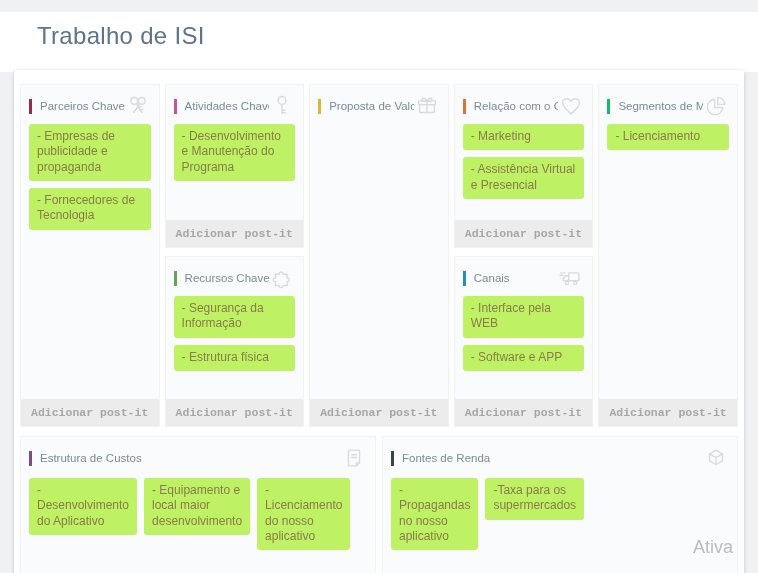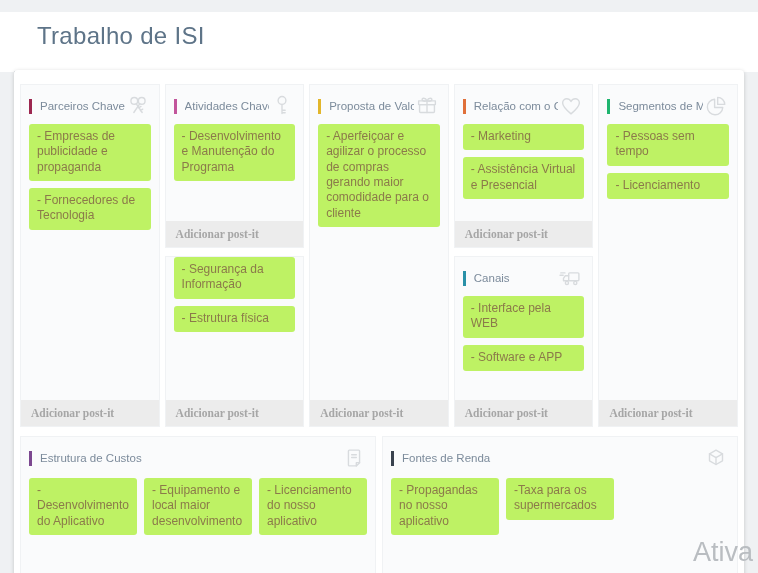--- a/index.html
+++ b/index.html
@@ -38,32 +38,32 @@
   .postit {
     background:#bef264; border-radius:3px;
     margin:0 8px 7px 8px; padding:5px 8px 6px 8px;
     font-size:12px; line-height:1.28; color:#8b7a4a;
     cursor:pointer;
   }
   .add-btn {
     margin-top:auto; width:100%;
     background:#ececec; border:none; cursor:pointer;
     text-align:left; padding:7px 10px;
-    font-family:Liberation Serif, serif; font-size:11.5px; font-weight:bold; color:#a6a6a6;
+    font-family:Liberation Mono, monospace; font-size:11.5px; font-weight:bold; color:#a6a6a6;
   }
   .bottom-row { display:flex; gap:6px; margin-top:9px; height:170px; }
   .bottom-panel { flex:1 1 0; background:#fafbfc; border:1px solid #f0f2f4; min-width:0; }
   .postit-grid {
-    display:grid; grid-template-columns:1fr 1fr 1fr; gap:7px;
+    display:grid; grid-template-columns:1fr 1fr 1fr 1fr; gap:7px;
     padding:2px 8px 0 8px; align-items:start;
   }
   .postit-grid .postit { margin:0; }
   .watermark {
     position:absolute; left:693px; top:537px;
-    font-size:27px; color:#b9bdc1; white-space:nowrap;
+    font-size:18px; color:#b9bdc1; white-space:nowrap;
   }
 </style>
 </head>
 <body>
 
 <div class="topbar">
   <div class="topbar-inner">
     <h1 class="page-title">Trabalho de ISI</h1>
   </div>
 </div>
@@ -100,20 +100,29 @@
             <svg viewBox="0 0 28 28">
                 <circle cx="14" cy="8" r="4.2"></circle>
                 <path d="M14 12.2 V22 M14 18.5 h3.4 M14 21.3 h3.4"></path>
               </svg>
           </span>
         </div>
         <div class="postit">- Desenvolvimento e Manutenção do Programa</div>
         <button class="add-btn">Adicionar post-it</button>
       </div>
       <div class="panel">
+        <div class="panel-head">
+          <div class="accent" style="background: rgb(99, 169, 76);"></div>
+          <span class="head-label">Recursos Chave</span>
+          <span class="head-icon">
+            <svg viewBox="0 0 28 28">
+                <path d="M7 10 h4 c-.5-3.2 4.5-3.2 4 0 h4.5 v4 c3.2-.5 3.2 4.5 0 4 V22 h-4.5 c.5 3.2 -4.5 3.2 -4 0 H7 v-4 c-3.2 .5 -3.2 -4.5 0 -4 z"></path>
+              </svg>
+          </span>
+        </div>
         <div class="postit">- Segurança da Informação</div>
         <div class="postit">- Estrutura física</div>
         <button class="add-btn">Adicionar post-it</button>
       </div>
     </div>
 
     <div class="col">
       <div class="panel">
         <div class="panel-head">
           <div class="accent" style="background: rgb(226, 182, 43);"></div>
@@ -121,21 +130,20 @@
           <span class="head-icon">
             <svg viewBox="0 0 28 28">
                 <rect x="6" y="12.5" width="16" height="8.5" rx="1"></rect>
                 <rect x="5" y="8.5" width="18" height="4"></rect>
                 <path d="M14 8.5 V21"></path>
                 <path d="M14 8.5 c-1.6-4 -6.2-3.4 -5.1-.9 c.7 1.6 3.1 1.4 5.1 .9 z"></path>
                 <path d="M14 8.5 c1.6-4 6.2-3.4 5.1-.9 c-.7 1.6 -3.1 1.4 -5.1 .9 z"></path>
               </svg>
           </span>
         </div>
-        <div class="postit">- Aperfeiçoar e agilizar o processo de compras gerando maior comodidade para o cliente</div>
         <button class="add-btn">Adicionar post-it</button>
       </div>
     </div>
 
     <div class="col">
       <div class="panel fixed">
         <div class="panel-head">
           <div class="accent" style="background: rgb(224, 112, 58);"></div>
           <span class="head-label">Relação com o Cliente</span>
           <span class="head-icon">
@@ -173,21 +181,20 @@
         <div class="panel-head">
           <div class="accent" style="background: rgb(31, 181, 111);"></div>
           <span class="head-label">Segmentos de Mercado</span>
           <span class="head-icon">
             <svg viewBox="0 0 28 28">
                 <path d="M12.5 6.8 a8.3 8.3 0 1 0 8.8 8.8 l-8.8 0 z"></path>
                 <path d="M15.8 12.3 v-7.6 a7.6 7.6 0 0 1 7.6 7.6 z"></path>
               </svg>
           </span>
         </div>
-        <div class="postit">- Pessoas sem tempo</div>
         <div class="postit">- Licenciamento</div>
         <button class="add-btn">Adicionar post-it</button>
       </div>
     </div>
   </div>
 
   <div class="bottom-row">
 
     <div class="bottom-panel">
       <div class="panel-head">

